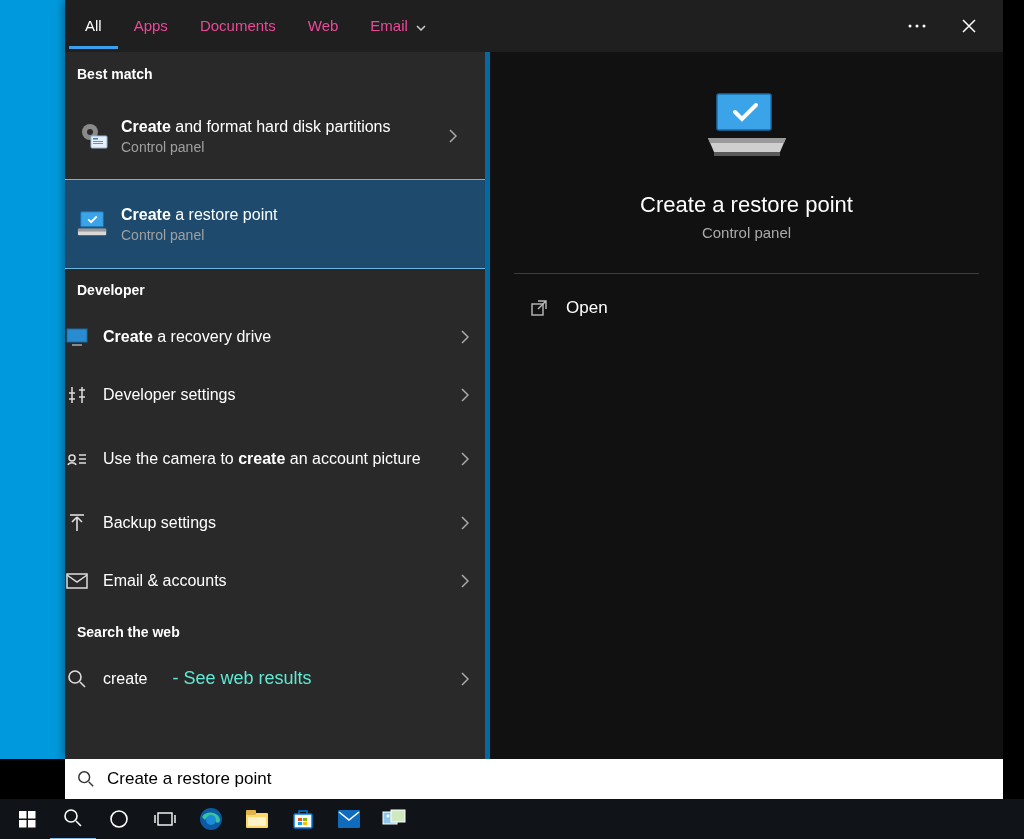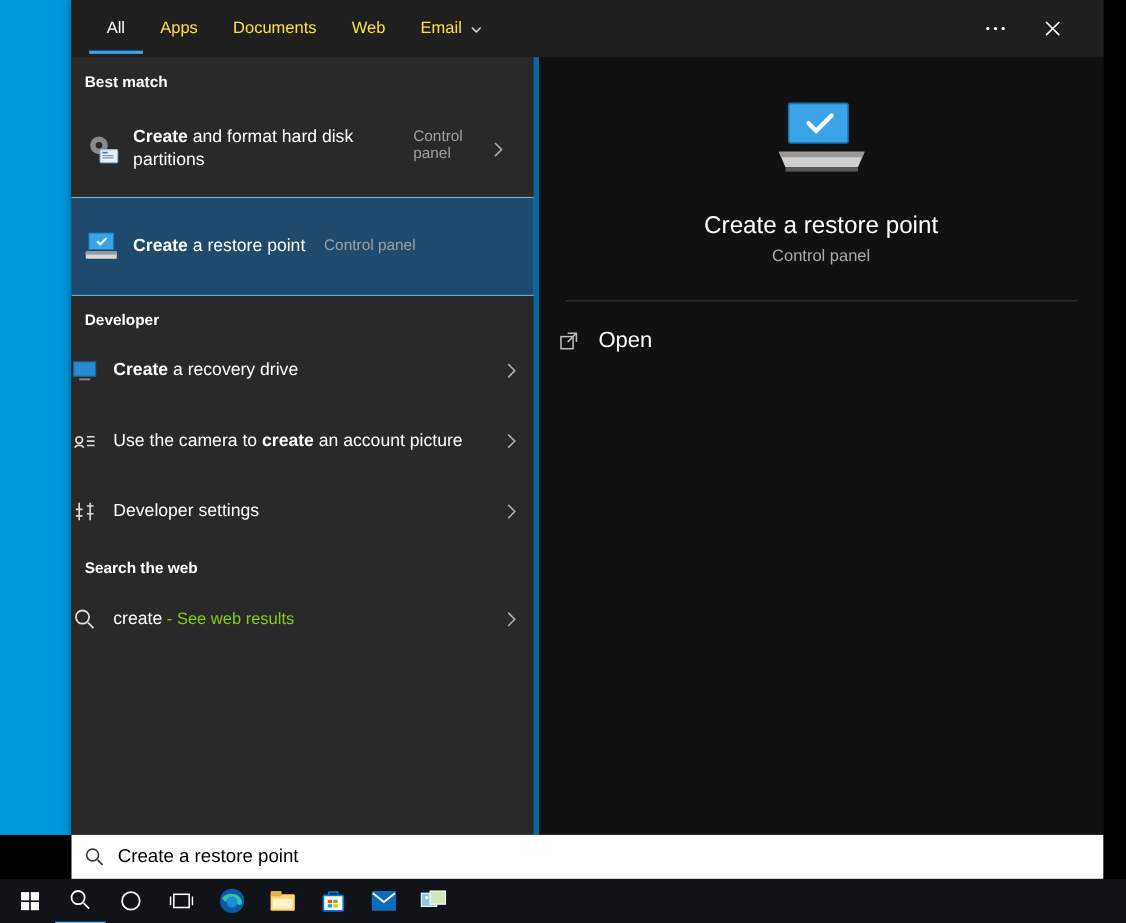--- a/index.html
+++ b/index.html
@@ -30,26 +30,26 @@
     height: 759px;
     background: #292929;
     box-shadow: 0 0 10px rgba(0,0,0,0.5);
   }
   
   .tabs {
     display: flex;
     align-items: center;
     height: 52px;
     background: #1f1f1f;
-    padding: 0 16px;
+    padding: 0 4px;
   }
   .tab {
     padding: 14px 16px 12px;
     font-size: 15px;
-    color: #fde047;
+    color: #ec4899;
     cursor: pointer;
     border-bottom: 3px solid transparent;
   }
   .tab.active {
     color: #fff;
     border-bottom: 3px solid #39a0ed;
   }
   .chev-down {
     display: inline-block;
     margin-left: 4px;
@@ -105,21 +105,22 @@
     height: 32px;
     flex-shrink: 0;
     display: flex;
     align-items: center;
     justify-content: center;
     margin-right: 12px;
   }
   .result-row .texts {
     flex: 1;
     display: flex;
-    gap: 17px;
+    flex-direction: column;
+    gap: 2px;
   }
   .result-row .title {
     font-size: 16px;
     color: #fff;
     line-height: 1.3;
   }
   .result-row .subtitle {
     font-size: 14px;
     color: #a0a0a0;
   }
@@ -132,21 +133,21 @@
   .result-row.small {
     min-height: 46px;
     padding: 6px 0;
   }
   .result-row.small .icon { width: 24px; margin-right: 14px; }
   .result-row.selected {
     background: #1e4a6d;
     outline: 1px solid #6bb7e4;
   }
   .result-row b { font-weight: 600; }
-  .web-sub { color: #84cc16; font-size: 15px; }
+  .web-sub { color: #5eead4; font-size: 18px; margin-left: 20px; }
   
   .preview-icon {
     margin: 0 auto 24px;
     width: 100px;
     height: 80px;
     display: flex;
     align-items: center;
     justify-content: center;
   }
   .preview-title {
@@ -163,22 +164,22 @@
   }
   .preview-divider {
     height: 1px;
     background: #3d3d3d;
     margin: 32px 24px 0;
   }
   .preview-action {
     display: flex;
     align-items: center;
     gap: 18px;
-    padding: 16px 18px;
-    font-size: 20px;
+    padding: 16px 40px;
+    font-size: 17px;
     color: #fff;
     cursor: pointer;
     margin-top: 8px;
   }
   .preview-action .icon-wrap {
     width: 18px;
     height: 18px;
     display: flex;
     align-items: center;
     justify-content: center;
@@ -325,55 +326,87 @@
         <div class="texts">
             <div class="title"><b>Create</b> a recovery drive</div>
           </div>
         <div class="chev">
             <svg width="8" height="14" viewBox="0 0 8 14">
               <path d="M1 1l6 6-6 6" fill="none" stroke="#aaa" stroke-width="1.5"></path>
             </svg>
           </div>
       </div>
 
+      <div class="result-row small">
+        <div class="icon">
+          <svg width="22" height="20" viewBox="0 0 22 20">
+              <path d="M6 2v16M16 2v16M3 8h6M13 5h6M3 14h6M13 12h6" stroke="#ddd" stroke-width="1.5" fill="none"></path>
+            </svg>
+        </div>
+        <div class="texts">
+            <div class="title">Developer settings</div>
+          </div>
+        <div class="chev">
+            <svg width="8" height="14" viewBox="0 0 8 14">
+              <path d="M1 1l6 6-6 6" fill="none" stroke="#aaa" stroke-width="1.5"></path>
+            </svg>
+          </div>
+      </div>
+
       <div class="result-row small" style="min-height:58px">
         <div class="icon">
           <svg width="22" height="16" viewBox="0 0 22 16">
               <circle cx="6" cy="7" r="3" fill="none" stroke="#ddd" stroke-width="1.5"></circle>
               <path d="M2 14c1-3 7-3 8 0" fill="none" stroke="#ddd" stroke-width="1.5"></path>
               <path d="M13 4h7M13 8h7M13 12h7" stroke="#ddd" stroke-width="1.5"></path>
             </svg>
         </div>
         <div class="texts">
             <div class="title">Use the camera to <b>create</b> an account picture</div>
           </div>
         <div class="chev">
             <svg width="8" height="14" viewBox="0 0 8 14">
               <path d="M1 1l6 6-6 6" fill="none" stroke="#aaa" stroke-width="1.5"></path>
             </svg>
           </div>
       </div>
 
       <div class="result-row small">
         <div class="icon">
-          <svg width="22" height="20" viewBox="0 0 22 20">
-              <path d="M6 2v16M16 2v16M3 8h6M13 5h6M3 14h6M13 12h6" stroke="#ddd" stroke-width="1.5" fill="none"></path>
-            </svg>
-        </div>
-        <div class="texts">
-            <div class="title">Developer settings</div>
+          <svg width="20" height="20" viewBox="0 0 20 20">
+              <path d="M10 18V4M10 4l-5 5M10 4l5 5" stroke="#ddd" stroke-width="1.6" fill="none"></path>
+              <path d="M3 2h14" stroke="#ddd" stroke-width="1.6"></path>
+            </svg>
+        </div>
+        <div class="texts">
+            <div class="title">Backup settings</div>
           </div>
         <div class="chev">
             <svg width="8" height="14" viewBox="0 0 8 14">
               <path d="M1 1l6 6-6 6" fill="none" stroke="#aaa" stroke-width="1.5"></path>
             </svg>
           </div>
       </div>
 
-
+      <div class="result-row small">
+        <div class="icon">
+          <svg width="22" height="16" viewBox="0 0 22 16">
+              <rect x="1" y="1" width="20" height="14" fill="none" stroke="#ddd" stroke-width="1.5"></rect>
+              <path d="M1 2l10 7 10-7" fill="none" stroke="#ddd" stroke-width="1.5"></path>
+            </svg>
+        </div>
+        <div class="texts">
+            <div class="title">Email &amp; accounts</div>
+          </div>
+        <div class="chev">
+            <svg width="8" height="14" viewBox="0 0 8 14">
+              <path d="M1 1l6 6-6 6" fill="none" stroke="#aaa" stroke-width="1.5"></path>
+            </svg>
+          </div>
+      </div>
 
       <div class="section-label">Search the web</div>
 
       <div class="result-row small">
         <div class="icon">
           <svg width="20" height="20" viewBox="0 0 20 20">
               <circle cx="8" cy="8" r="6" fill="none" stroke="#ddd" stroke-width="1.6"></circle>
               <path d="M13 13l5 5" stroke="#ddd" stroke-width="1.6"></path>
             </svg>
         </div>

